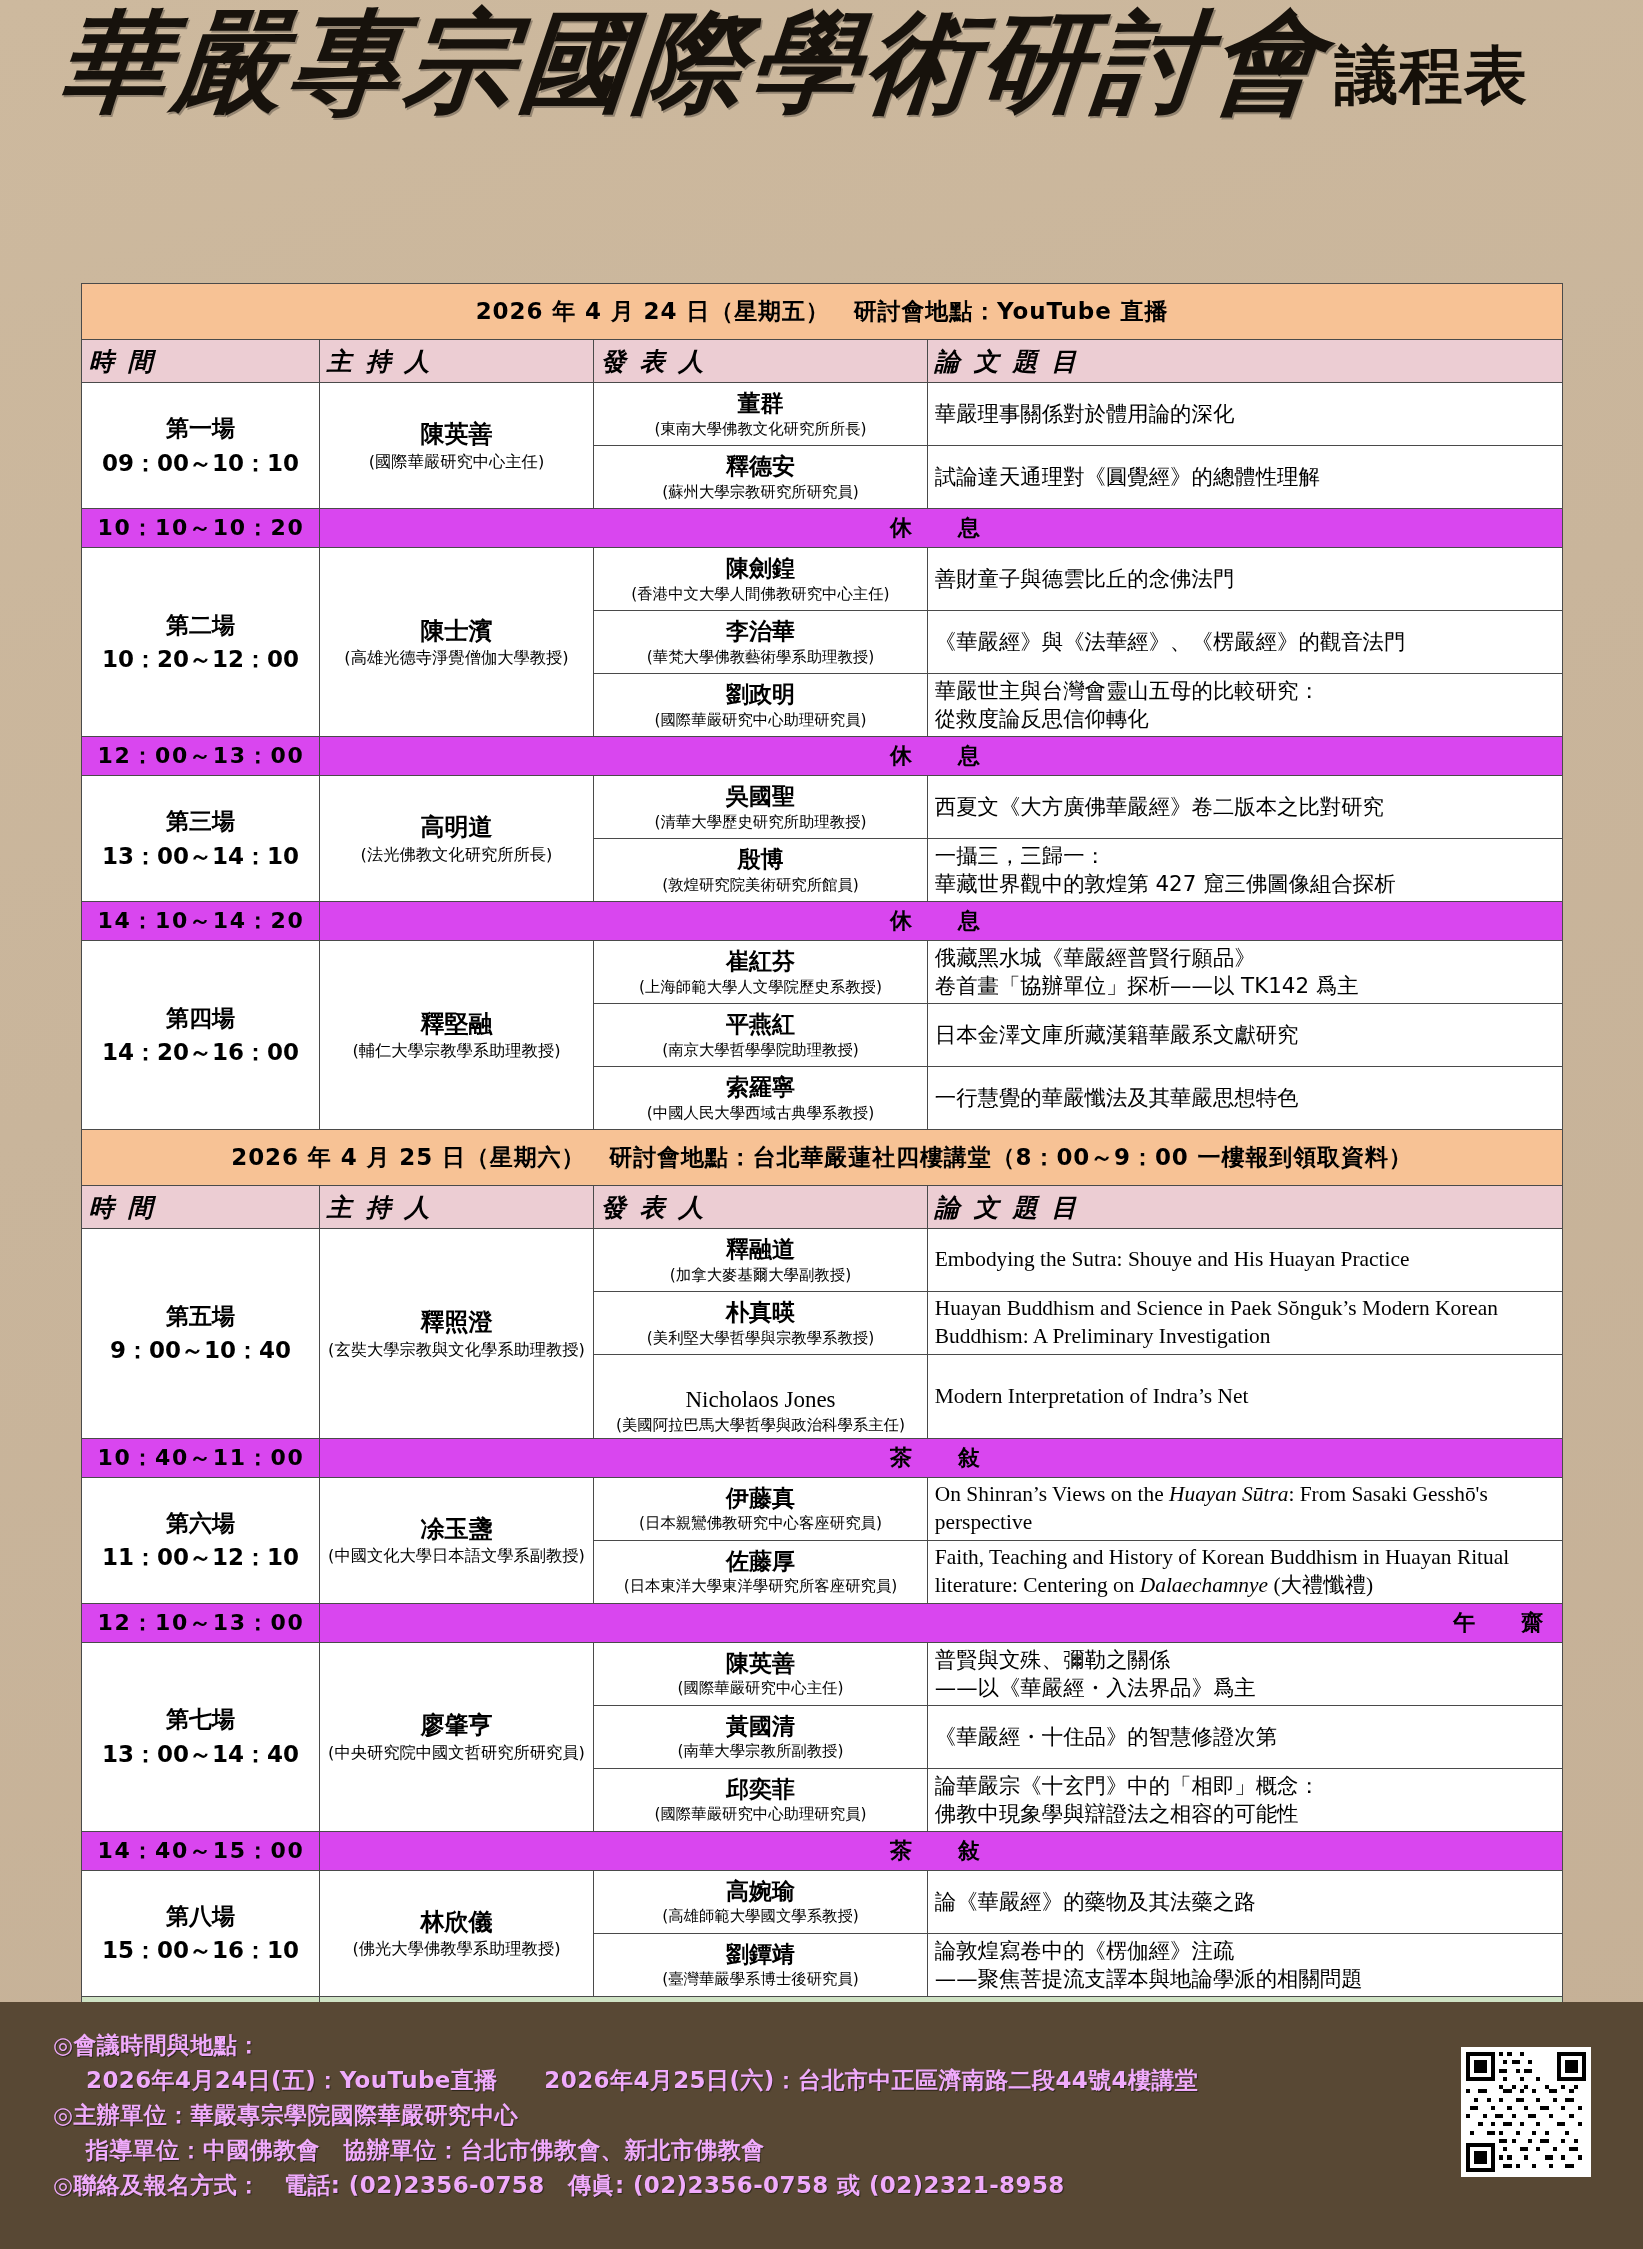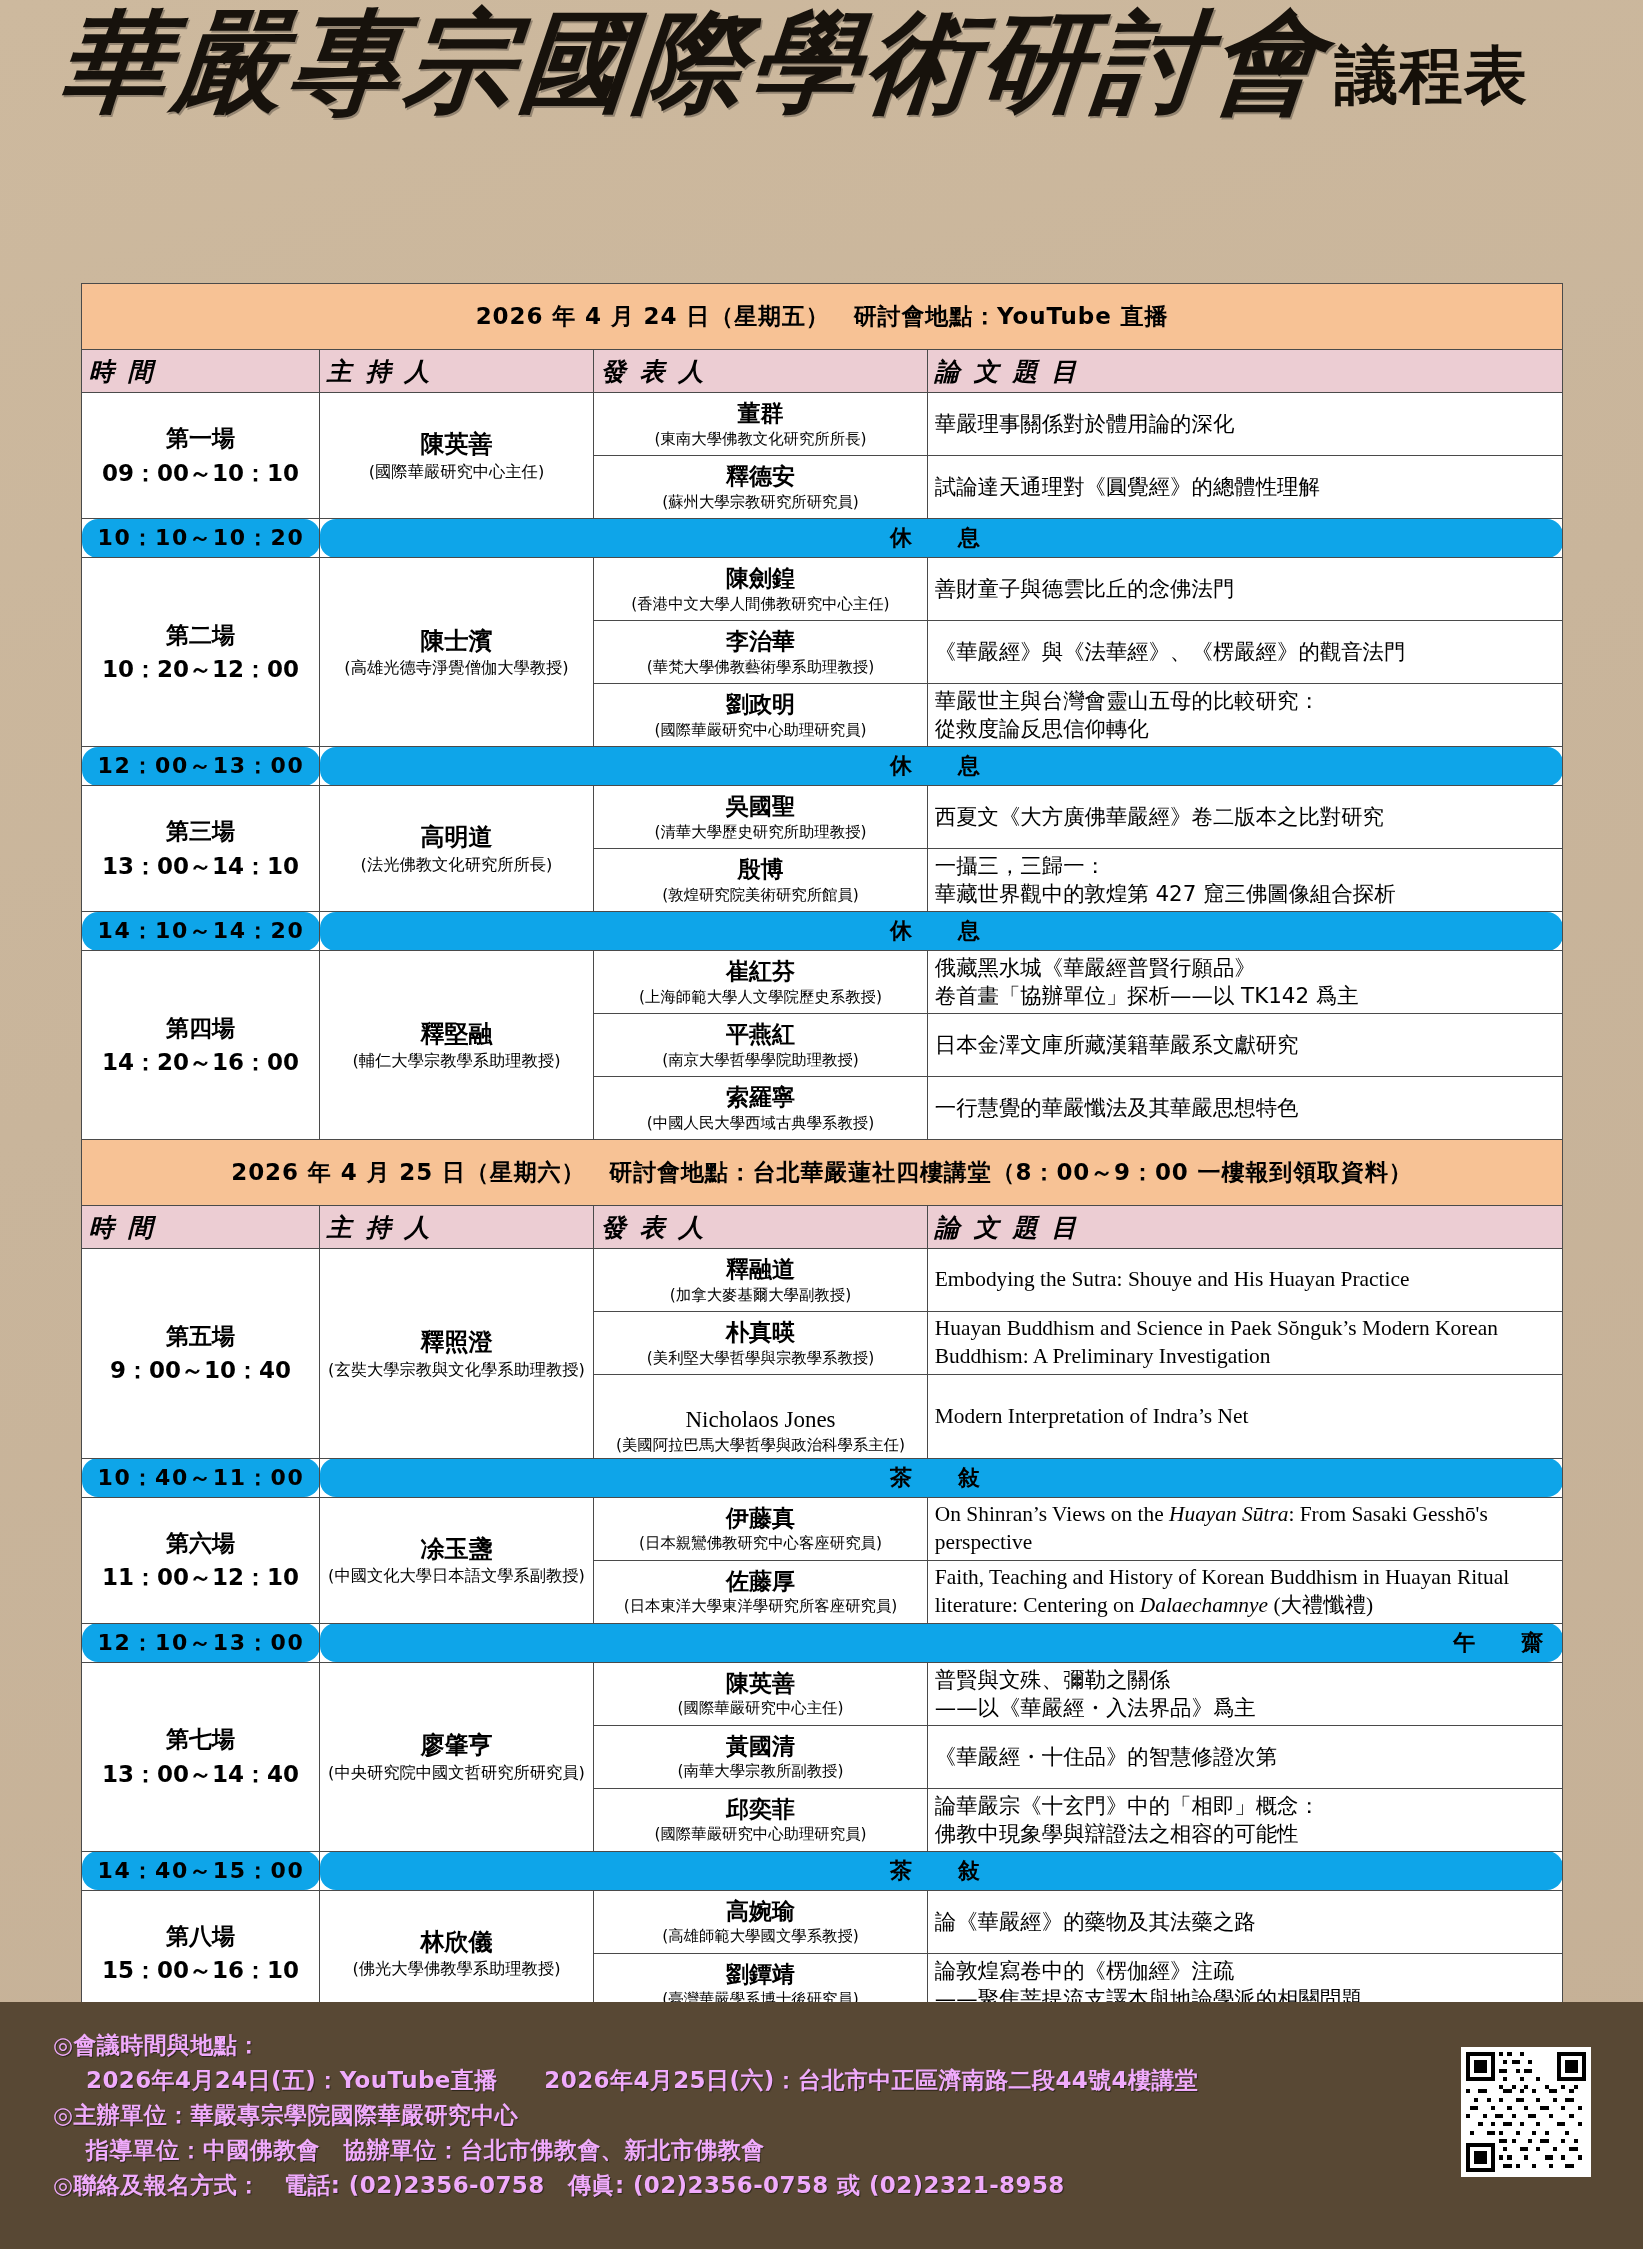--- a/index.html
+++ b/index.html
@@ -103,39 +103,38 @@
   col.c-time  { width: 238px; }
   col.c-chair { width: 274px; }
   col.c-speak { width: 334px; }
   col.c-title { width: 635px; }
 
   .daybar td {
     background: #f7c295;
     text-align: center;
     font-size: 23px;
     font-weight: 700;
-    height: 66px;
+    height: 56px;
     letter-spacing: 0.9px;
   }
   .colhead td {
     background: #eccdd3;
     text-align: left;
     font-size: 25px;
     font-weight: 700;
     height: 43px;
     letter-spacing: 2.6px;
     font-style: italic;
   }
   .break td {
-    background: #0ea5e9;
+    background: #d946ef;
     font-size: 22px;
     font-weight: 700;
     height: 39px;
     letter-spacing: 1.7px;
-    border-radius: 16px;
   }
   .break td.bt { text-align: left; padding-left: 15.4px; }
   .break td.bl { text-align: center; letter-spacing: 12px; }
   .closing td {
     background: #cfe3c4;
     text-align: center;
     font-size: 22px;
     font-weight: 700;
     height: 41px;
     letter-spacing: 0.9px;

